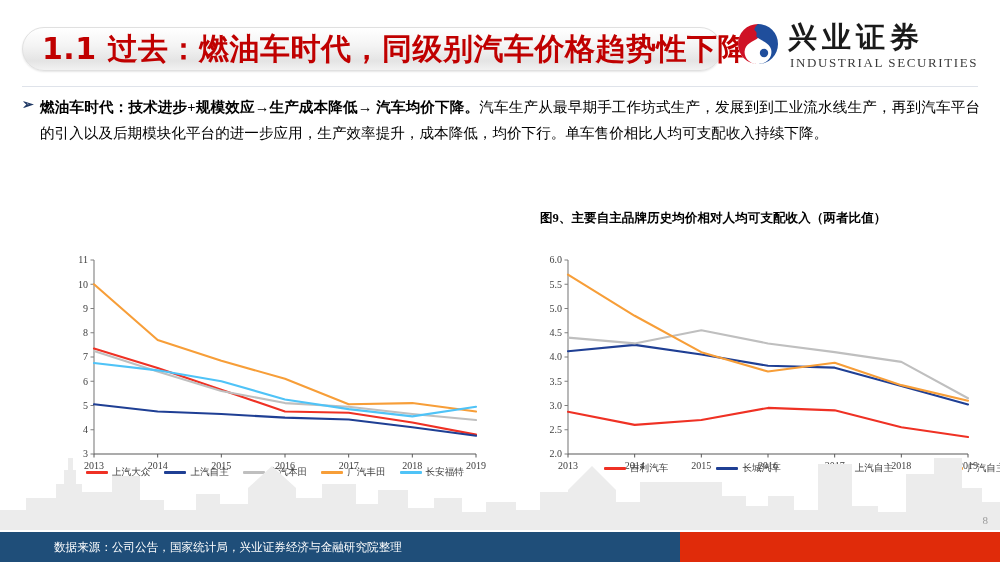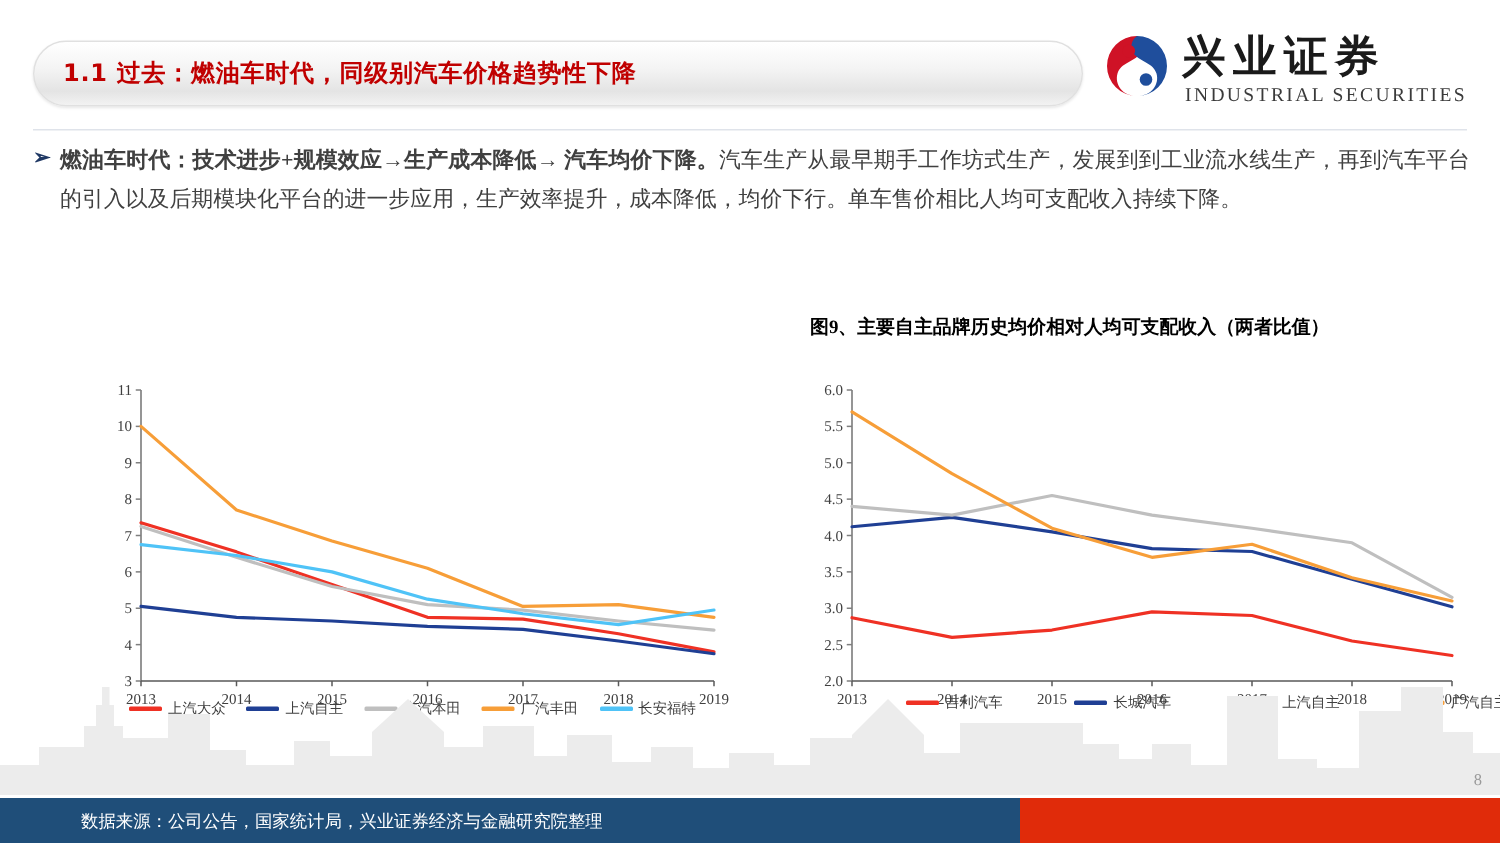--- a/index.html
+++ b/index.html
@@ -24,21 +24,21 @@
     border-radius: 22px;
     background: linear-gradient(to bottom, #ffffff 0%, #f4f4f4 42%, #e4e4e4 78%, #f2f2f2 100%);
     border: 1px solid #e0e0e0;
     box-shadow: 0 1px 2px rgba(0,0,0,0.10);
   }
   #title-text {
     position: absolute; left: 42px; top: 31px;
     width: 660px; height: 36px;
     line-height: 36px;
     font-family: "DejaVu Sans", "Liberation Sans", sans-serif;
-    font-size: 16px; font-weight: bold;
+    font-size: 30px; font-weight: bold;
     color: #c00000;
     letter-spacing: 0.5px;
     white-space: nowrap;
   }
 
   #logo { position: absolute; right: 14px; top: 20px; width: 250px; height: 54px; text-align: center; }
   #logo-mark { position: absolute; left: 0; top: 2px; width: 44px; height: 44px; }
   #logo-cn {
     position: absolute; left: 52px; top: 0px;
     font-family: "DejaVu Sans", "Liberation Sans", sans-serif;
@@ -57,21 +57,21 @@
   }
 
   
   #body-block { position: absolute; left: 22px; top: 94px; width: 958px; }
   #bullet-marker {
     position: absolute; left: 0px; top: 2px;
     font-size: 14px; color: #1f3864; font-weight: bold;
   }
   .para {
     font-family: "Liberation Serif", "DejaVu Serif", serif;
-    font-size: 14.6px; line-height: 26px; color: #404040;
+    font-size: 14.6px; line-height: 26px; color: #000000;
     text-align: justify;
   }
   #para-1 { padding-left: 18px; text-indent: 0; }
   .bold-lead { font-weight: bold; }
 
   
   .fig-title {
     position: absolute;
     font-family: "Liberation Serif", "DejaVu Serif", serif;
     font-size: 12.6px; font-weight: bold; color: #000000;

